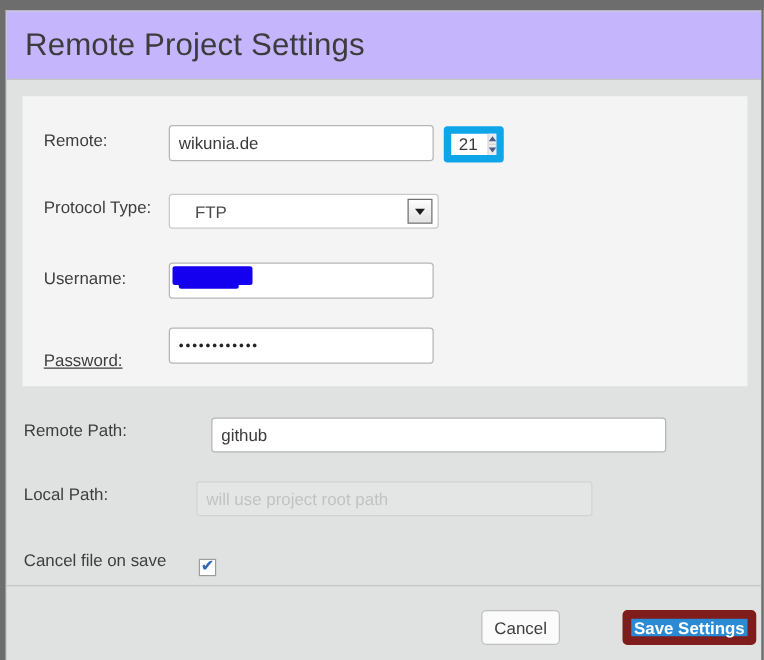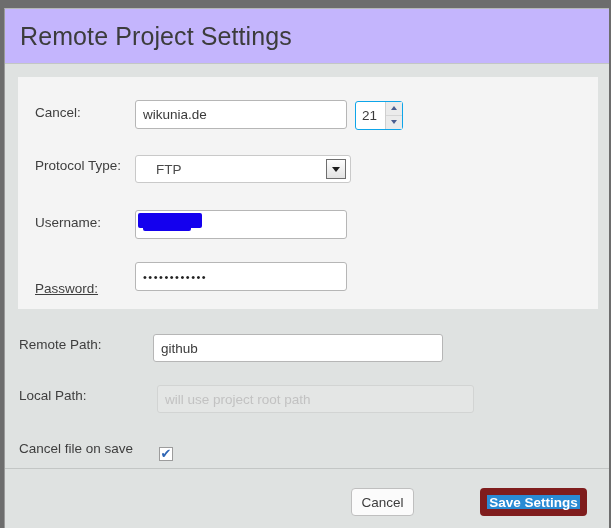--- a/index.html
+++ b/index.html
@@ -99,21 +99,21 @@
   #input-server {
     left: 130px; top: 91px; width: 212px; height: 29px;
   }
   
   #port-wrap {
     position: absolute;
     left: 350px; top: 92px;
     width: 48px; height: 29px;
     box-sizing: border-box;
     background: #ffffff;
-    border: 1px solid #0ea5e9;
+    border: 6px solid #0ea5e9;
     border-radius: 3px;
     display: flex;
     align-items: stretch;
   }
   #input-port {
     border: none;
     outline: none;
     background: transparent;
     width: 29px;
     font-family: "Liberation Sans", sans-serif;
@@ -213,21 +213,21 @@
   #input-password {
     left: 130px; top: 253px; width: 212px; height: 29px;
     letter-spacing: 1.5px;
     font-size: 11px;
     color: #222;
   }
 
   
   #label-remote-path { left: 14px; top: 327px; }
   #input-remote-path {
-    left: 148px; top: 325px; width: 290px; height: 28px;
+    left: 164px; top: 325px; width: 364px; height: 28px;
   }
   #label-local-path { left: 14px; top: 378px; }
   #input-local-path {
     left: 152px; top: 376px; width: 317px; height: 28px;
     background: #e4e6e5;
     border: 1px solid #d2d4d3;
     color: #b9bbba;
   }
 
   
@@ -256,24 +256,24 @@
     position: absolute;
     left: 0;
     top: 459px;
     width: 605px;
     height: 61px;
     border-top: 1px solid #c3c6c5;
     box-sizing: border-box;
   }
   #footer-actions {
     position: absolute;
-    right: 23px;
+    right: 5px;
     top: 19px;
     display: flex;
-    gap: 20px;
+    gap: 4px;
     border-radius: 11px;
   }
   .btn {
     font-family: "Liberation Sans", sans-serif;
     font-size: 13.5px;
     box-sizing: border-box;
     border-radius: 4px;
     cursor: pointer;
     height: 28px;
     display: flex;
@@ -301,21 +301,21 @@
 <div id="window-chrome"></div>
 
 <div id="dialog">
 
   <div id="title-bar">
     <div id="page-title">Remote Project Settings</div>
   </div>
 
   <div id="credentials-panel"></div>
 
-  <div class="field-label" id="label-server">Cancel:</div>
+  <div class="field-label" id="label-server">Remote:</div>
   <input class="text-input" id="input-server" type="text" value="wikunia.de" style="">
 
   <div id="port-wrap">
     <input id="input-port" type="text" value="21" style="">
     <div id="port-spinner">
       <div class="spin-btn" id="spin-up">
         <span class="tri-up"></span>
       </div>
       <div class="spin-btn" id="spin-down">
         <span class="tri-down"></span>

